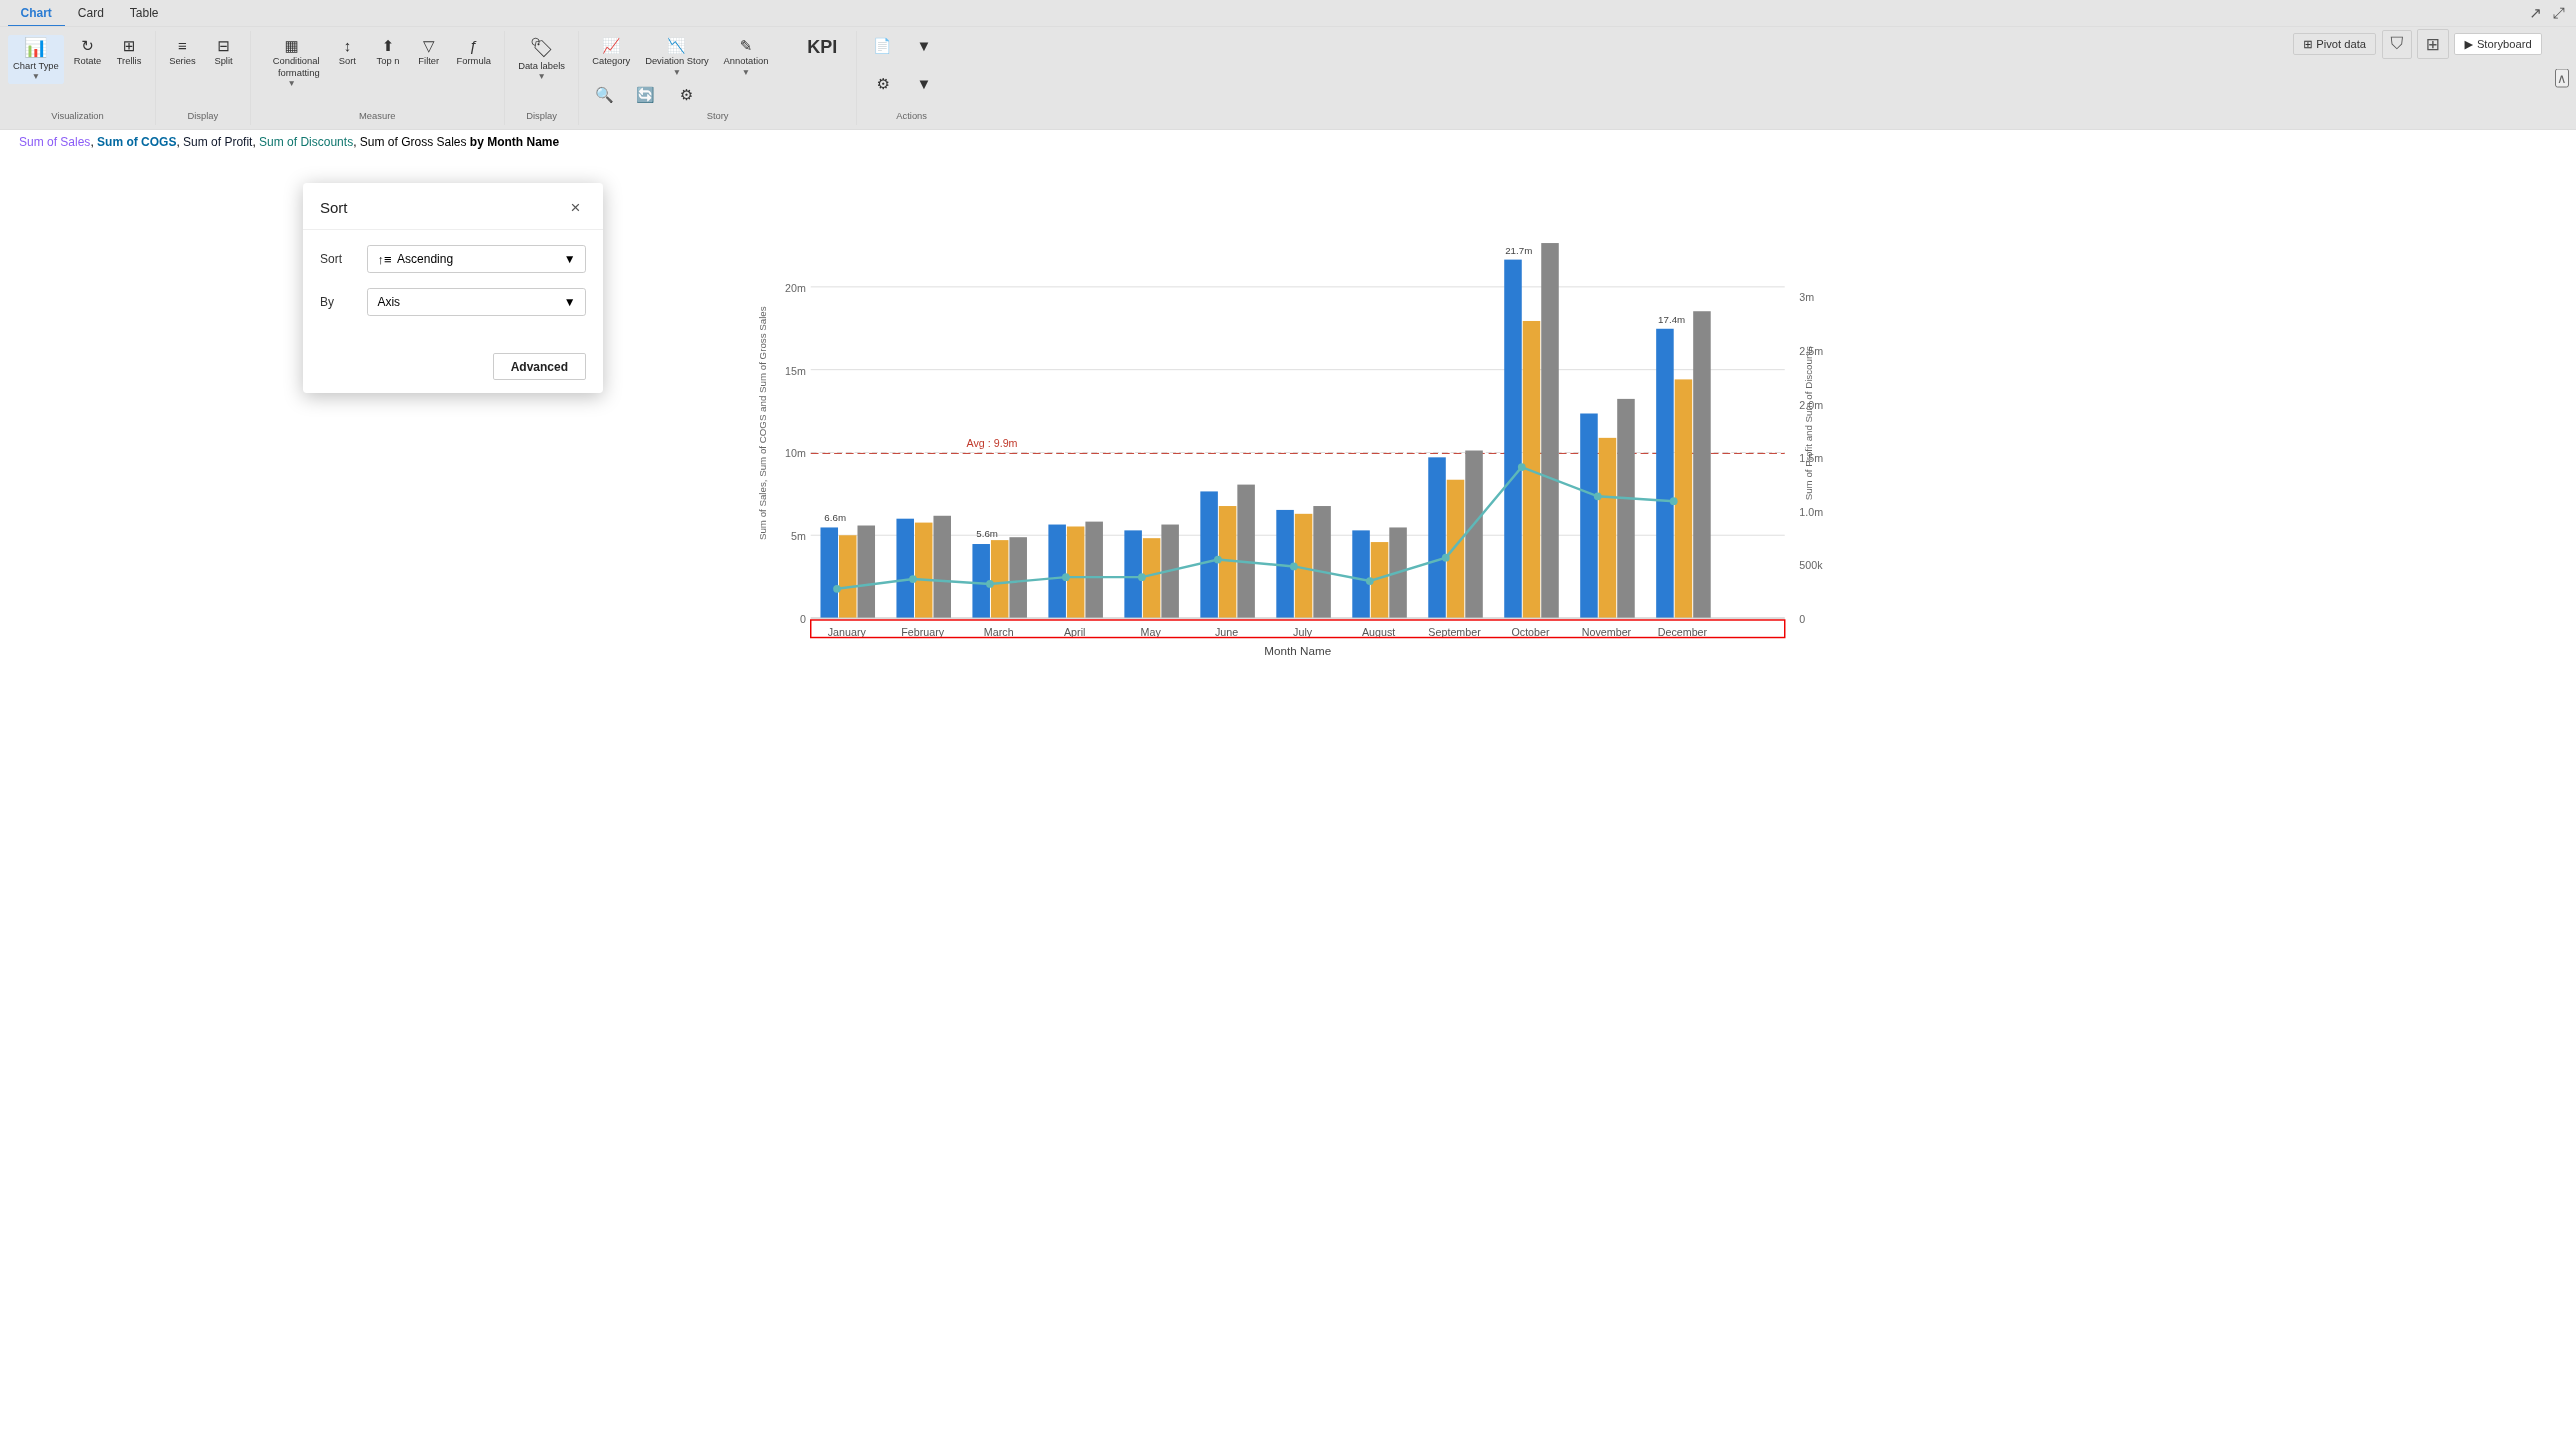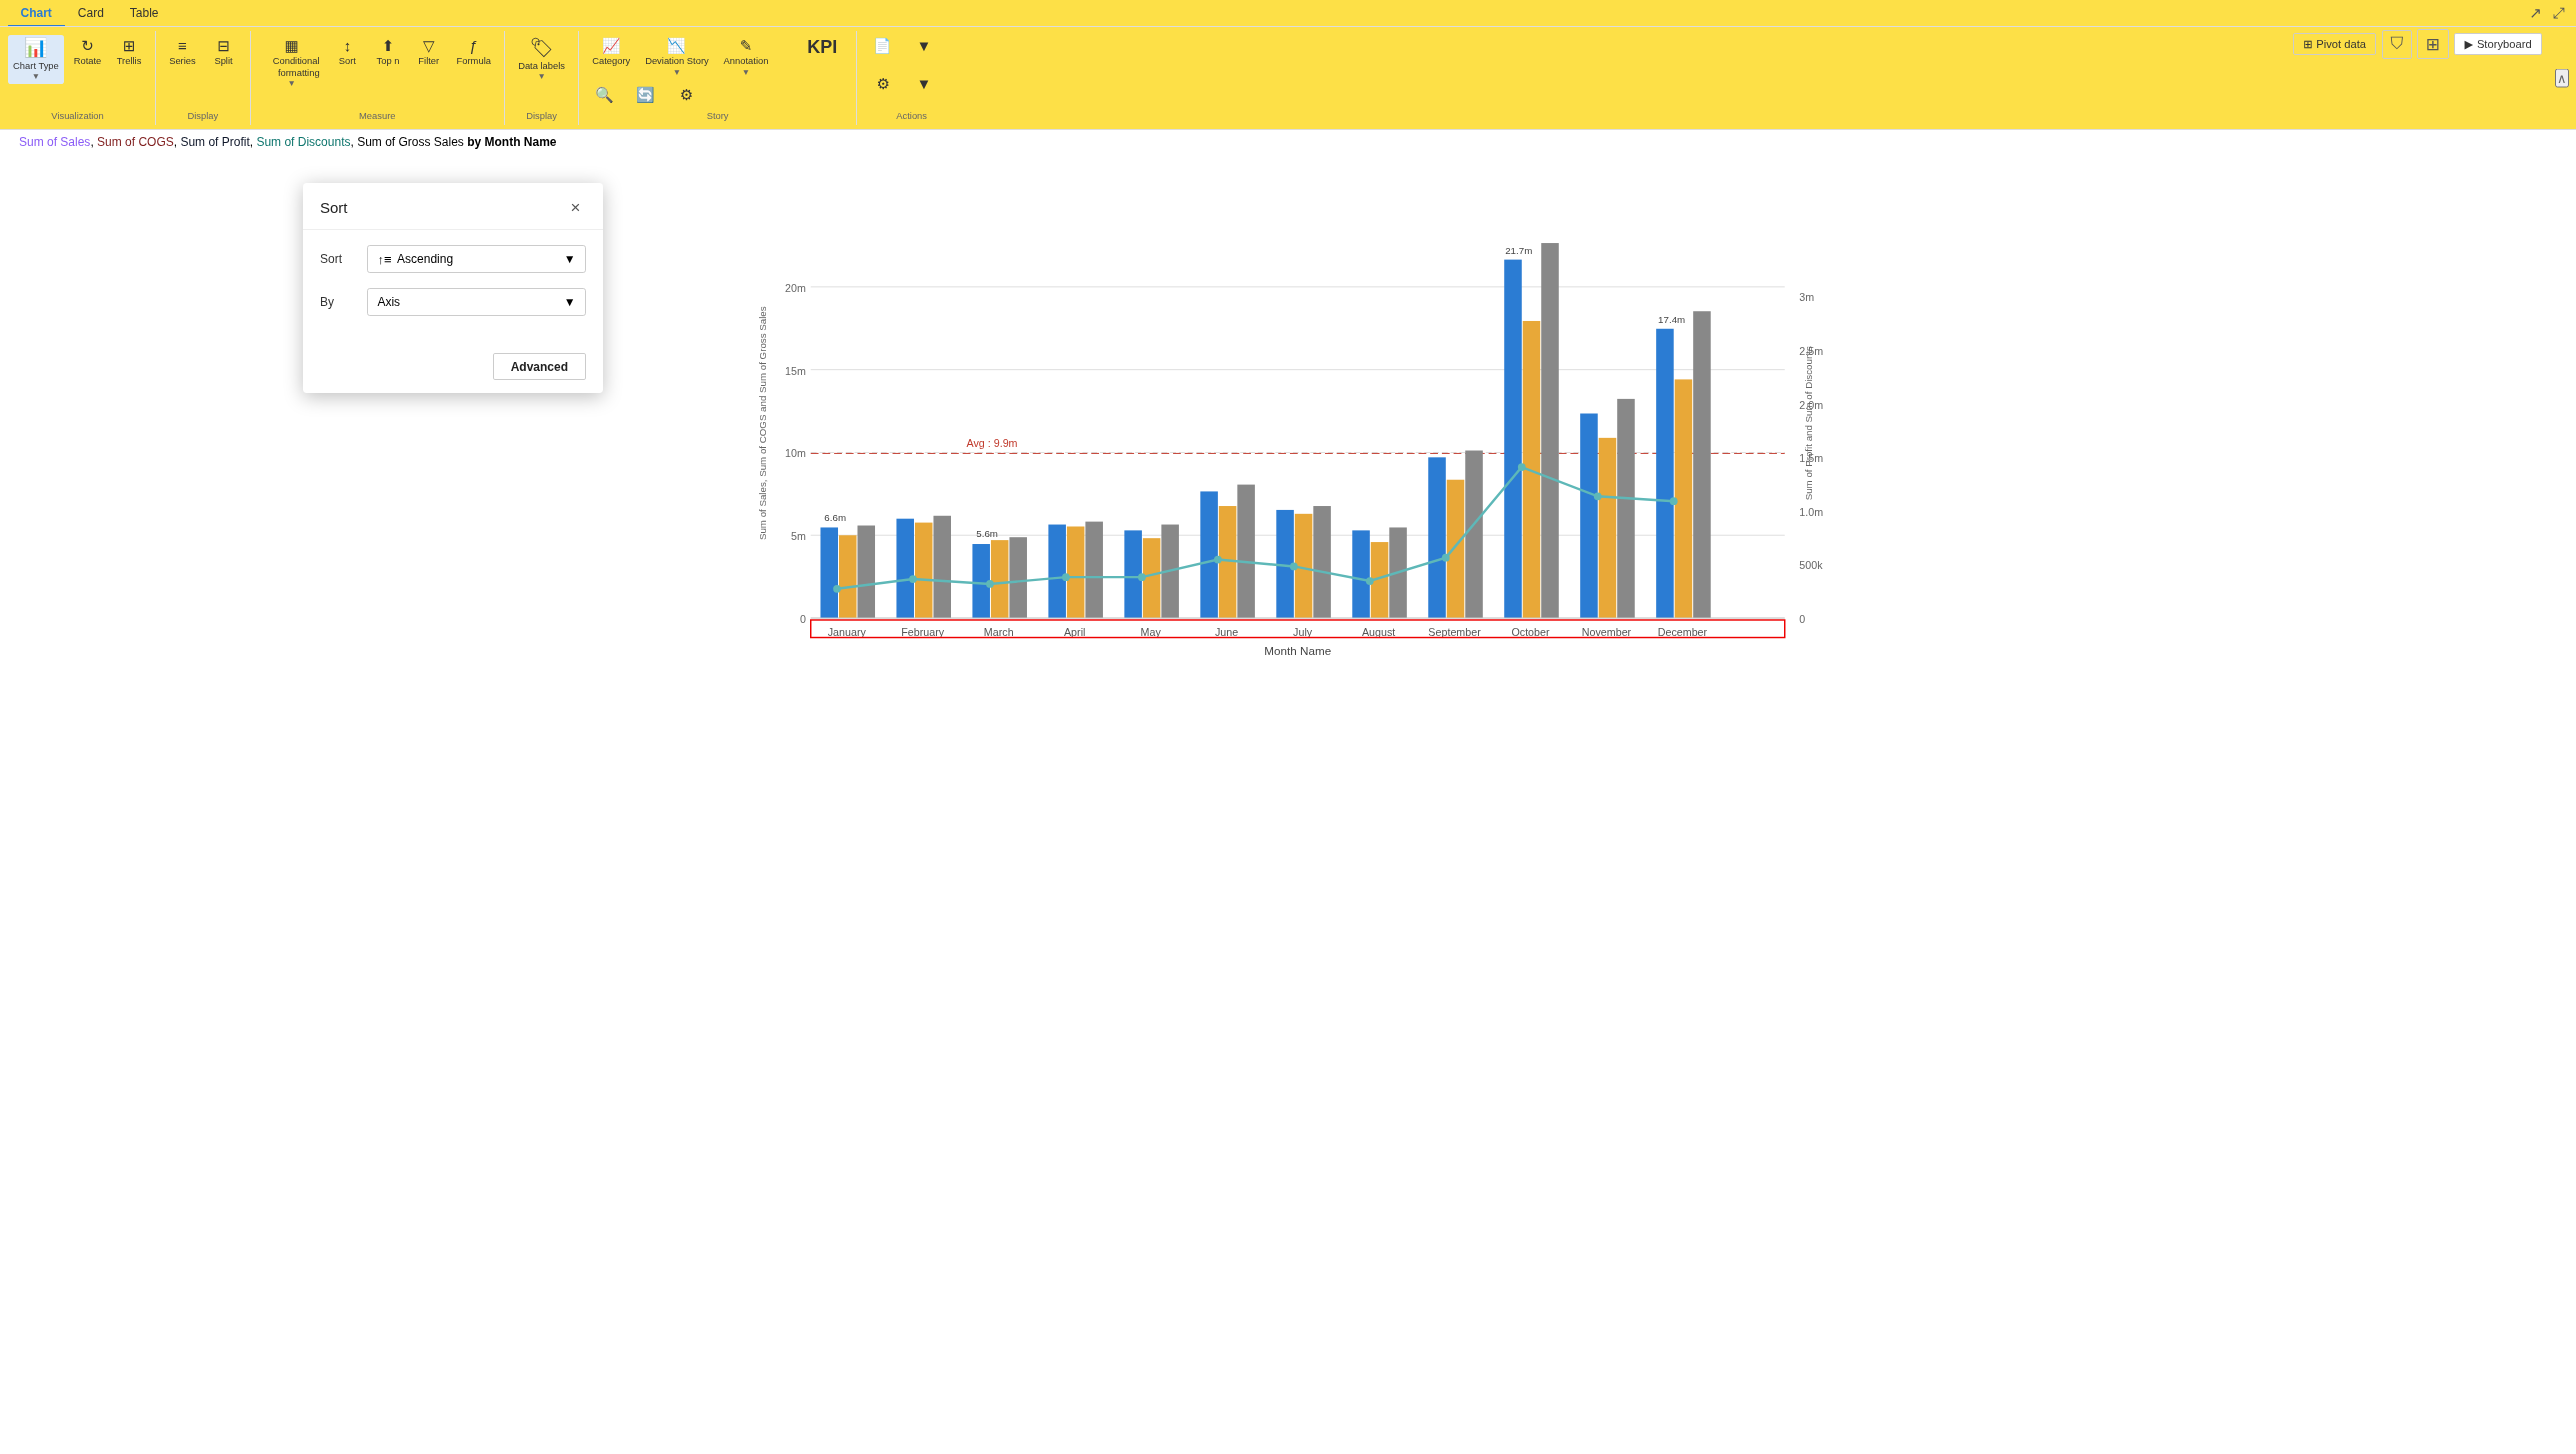--- a/index.html
+++ b/index.html
@@ -1,19 +1,19 @@
 <!DOCTYPE html>
 <html style="font-size:15px"><head>
   <meta charset="utf-8">
   <style>
     * { box-sizing: border-box; margin: 0; padding: 0; }
     body { font-family: 'Segoe UI', Arial, sans-serif; font-size: 12px; background: #fff; overflow: hidden; }
 
     
-    .ribbon { background: #fde047; border-bottom: 0.9px solid #ddd; }
+    .ribbon { background: #e5e5e5; border-bottom: 0.9px solid #ddd; }
     .ribbon-tabs { display: flex; align-items: center; padding: 0 7.5px; border-bottom: 0.9px solid #ddd; }
     .ribbon-tab { padding: 5.6px 13px; font-size: 12px; cursor: pointer; border-bottom: 1.9px solid transparent; color: #333; }
     .ribbon-tab.active { border-bottom: 1.9px solid #2b7cd3; color: #2b7cd3; font-weight: 600; }
 
     .ribbon-actions-right { margin-left: auto; display: flex; align-items: center; gap: 3.7px; }
 
     .ribbon-body { display: flex; align-items: stretch; padding: 3.7px 0; min-height: 75px; }
     .ribbon-group { display: flex; flex-direction: column; align-items: center; padding: 3.7px 7.5px; border-right: 0.9px solid #ddd; position: relative; }
     .ribbon-group-label { font-size: 9.4px; color: #666; margin-top: auto; padding-top: 3.7px; }
     .ribbon-group-items { display: flex; align-items: flex-start; gap: 3.7px; flex: 1; }
@@ -192,21 +192,21 @@
         </button>
       </div>
       <div class="ribbon-group-label">Actions</div>
     </div>
 
     <button class="ribbon-collapse" style="position:absolute;right:7.5px;top:50%;transform:translateY(-50%);">∧</button>
   </div>
 </div>
 
 <div class="chart-title">
-  <span style="color:#8b5cf6;">Sum of Sales</span><span>, </span><span style="color:#7f1d1d;">Sum of COGS</span><span>, </span><span style="color:#0f172a;">Sum of Profit</span><span>, </span><span style="color:#0f766e;text-align:center;">Sum of Discounts</span><span>, Sum of Gross Sales <strong>by Month Name</strong></span>
+  <span style="color:#8b5cf6;">Sum of Sales</span><span>, </span><span style="color:#0369a1;font-weight:bold;">Sum of COGS</span><span>, </span><span style="color:#0f172a;">Sum of Profit</span><span>, </span><span style="color:#0f766e;text-align:center;">Sum of Discounts</span><span>, Sum of Gross Sales <strong>by Month Name</strong></span>
 </div>
 
 <div class="chart-area" style="position:relative;">
   <svg viewBox="0 0 1100 500" style="width:100%;height:487px;font-size:13px">
 
     <text x="55" y="465" font-size="11" fill="#666" text-anchor="end">0</text>
     <text x="55" y="380" font-size="11" fill="#666" text-anchor="end">5m</text>
     <text x="55" y="295" font-size="11" fill="#666" text-anchor="end">10m</text>
     <text x="55" y="210" font-size="11" fill="#666" text-anchor="end">15m</text>
     <text x="55" y="125" font-size="11" fill="#666" text-anchor="end">20m</text>

